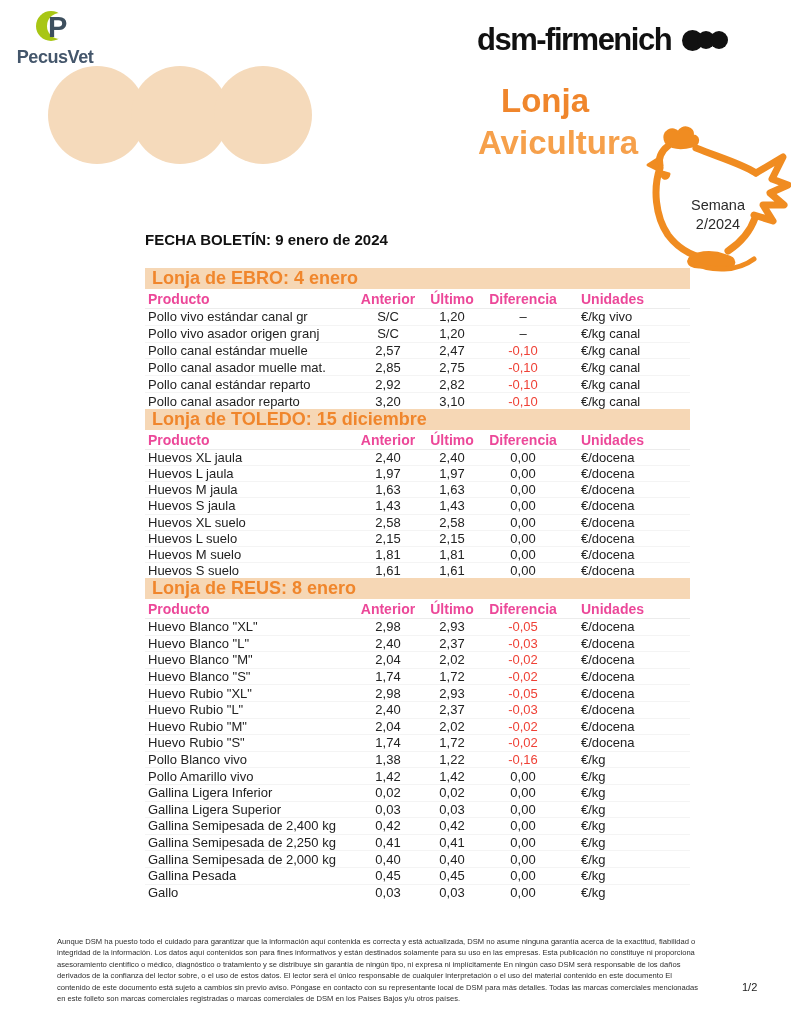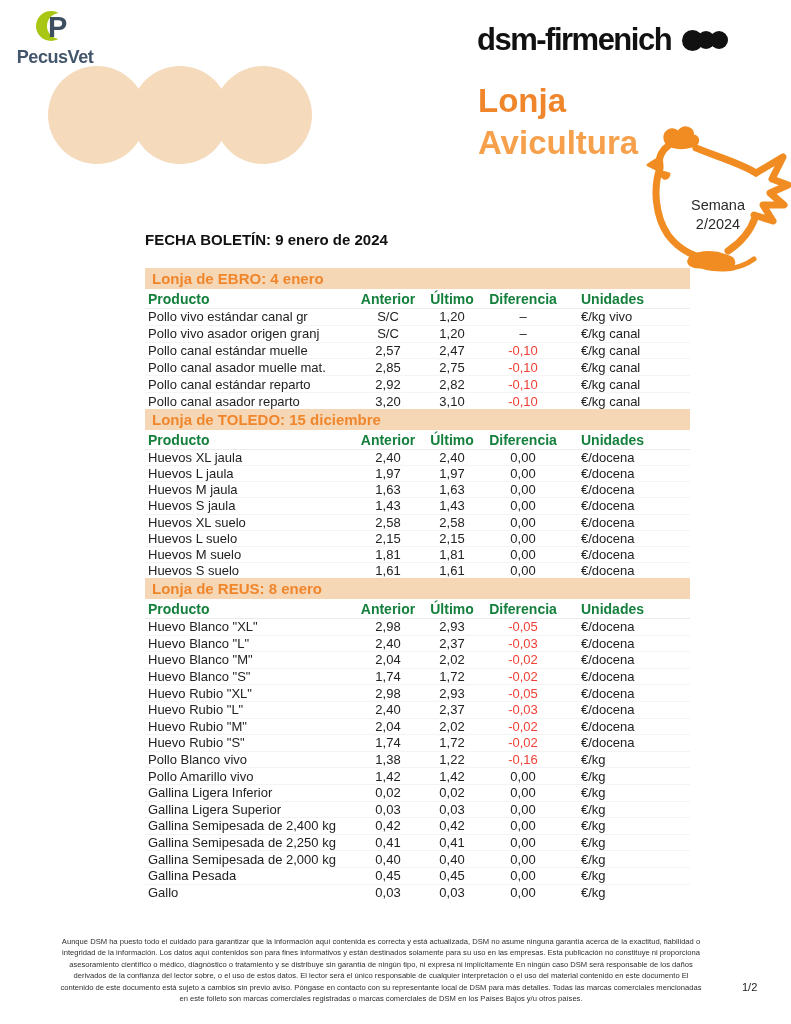--- a/index.html
+++ b/index.html
@@ -22,53 +22,53 @@
   .dsm { position:absolute; top:22px; left:477px; display:flex; align-items:center; gap:11px; }
   .dsm-text { font-size:31px; font-weight:bold; letter-spacing:-1.5px; color:#111; }
   .dsm-dots { display:flex; align-items:center; }
   .dsm-dots i { display:block; border-radius:50%; background:#111; }
   .dsm-dots i:nth-child(1){ width:21px; height:21px; }
   .dsm-dots i:nth-child(2){ width:18px; height:18px; margin-left:-6px; }
   .dsm-dots i:nth-child(3){ width:18px; height:18px; margin-left:-5px; }
 
   
   .doc-title { position:absolute; top:80px; left:478px; font-size:33px; font-weight:bold; line-height:42px; }
-  .doc-title .l1 { color:var(--accent-orange,#F0862C); }
+  .doc-title .l1 { color:var(--accent-orange,#F0862C);margin-left:23px; }
   .doc-title .l2 { color:var(--accent-orange-light,#F6A04B); }
 
   
   .chicken { position:absolute; top:126px; left:644px; width:147px; height:150px; }
   .chicken svg { display:block; width:100%; height:100%; }
   .chicken text { font-family:"Liberation Sans", sans-serif; fill:#2b2b2b; }
 
   
   .fecha { position:absolute; top:231px; left:145px; width:545px; 
            font-size:15px; font-weight:bold; color:#111; }
 
   
   .lonja-section { position:absolute; left:145px; width:545px; display:flex; flex-direction:column; }
   .lonja-section:nth-child(1) { top:268px; height:141px; }
   .lonja-section:nth-child(2) { top:409px; height:169px; }
   .lonja-section:nth-child(3) { top:578px; height:322px; }
 
   .banner { flex:0 0 21px; background:var(--banner-bg,#F6D7B5); color:var(--accent-orange,#F0862C);
-            font-size:15px; font-weight:bold; line-height:21px; padding-left:7px; }
+            font-size:18px; font-weight:bold; line-height:21px; padding-left:7px; }
   .thead, .trow { display:grid; grid-template-columns:212px 62px 66px 76px 1fr; align-items:center; }
-  .thead { flex:0 0 20px; font-size:14px; font-weight:bold; color:#15803d; border-bottom:1px solid #ececec; }
+  .thead { flex:0 0 20px; font-size:14px; font-weight:bold; color:#ec4899; border-bottom:1px solid #ececec; }
   .tbody { flex:1 1 auto; display:flex; flex-direction:column; }
   .trow  { flex:1 1 0; font-size:13px; color:#222; border-bottom:1px solid #f4f4f4; }
   .trow:last-child { border-bottom:none; }
   .cell.col0 { padding-left:3px; }
   .cell.col1, .cell.col2, .cell.col3 { text-align:center; }
   .cell.col4 { padding-left:20px; }
   .cell.neg { color:var(--negative-red,#EF4136); }
 
   
   .disclaimer { position:absolute; top:936px; left:57px; width:648px;
-                font-size:7.6px; line-height:1.5; color:#2e2e2e; text-align:center; }
+                font-size:7.6px; line-height:1.5; color:#2e2e2e; text-align:left; }
   .page-num { position:absolute; top:981px; left:742px; font-size:11px; color:#222; }
 </style>
 </head>
 <body>
 
 <div class="page">
 
   <div class="pecusvet">
     <svg class="pv-icon" width="40" height="40" viewBox="0 0 40 40" aria-hidden="true">
       <circle cx="16" cy="20" r="15" fill="#A8C614"></circle>

